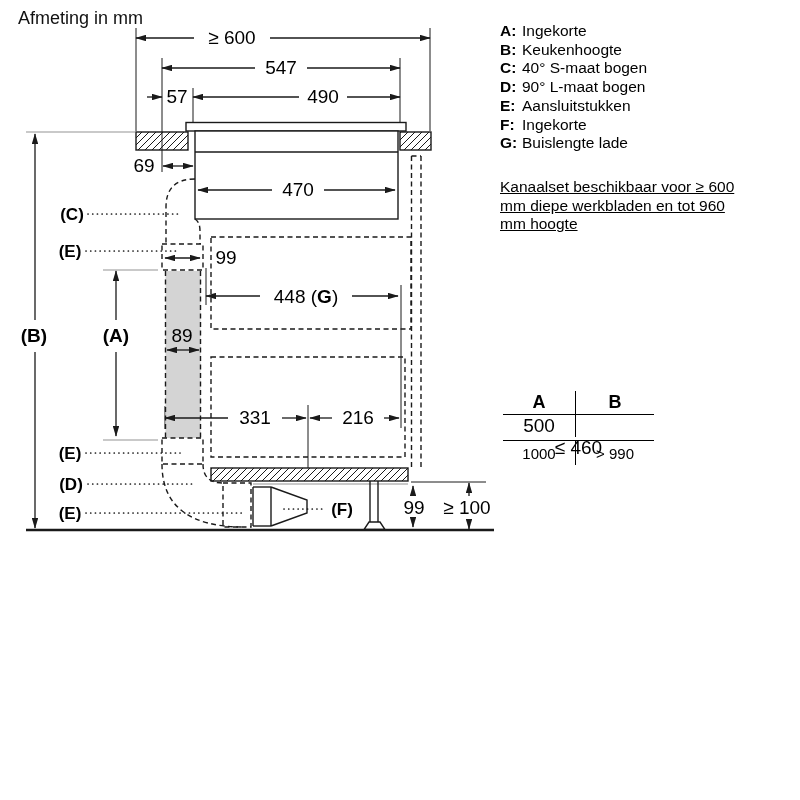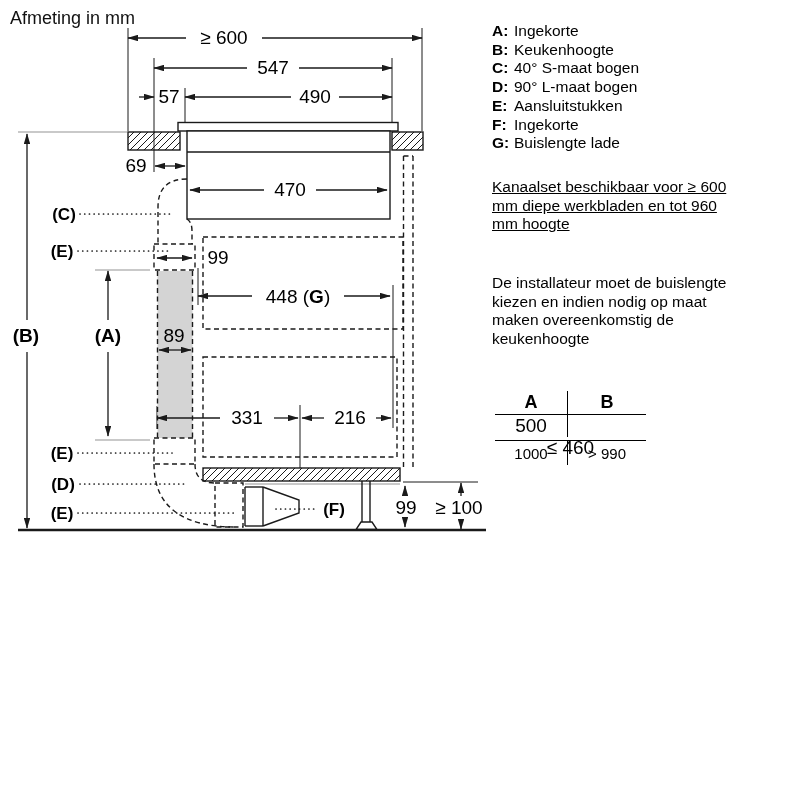--- a/index.html
+++ b/index.html
@@ -1,17 +1,17 @@
 <!DOCTYPE html>
 <html><head>
 <meta charset="utf-8">
 <style>
   html,body{margin:0;padding:0;background:#fff;}
   #page{position:relative;width:744px;height:800px;background:#fff;
-        font-family:"Liberation Sans", sans-serif;color:#000;overflow:hidden;}
+        font-family:"Liberation Sans", sans-serif;color:#000;overflow:hidden;margin-left:8px;}
   #title{position:absolute;left:10px;top:8px;font-size:18px;color:#111;}
   #diagram-svg{position:absolute;left:0;top:0;}
 
   
   #legend{position:absolute;left:492px;top:22px;font-size:15.5px;line-height:18.7px;}
   .lg-row{display:flex;}
   .lg-key{width:22px;font-weight:bold;flex:0 0 auto;}
   #note1{position:absolute;left:492px;top:178px;font-size:15.5px;line-height:18.7px;text-decoration:underline;}
   #note2{position:absolute;left:492px;top:274px;font-size:15.5px;line-height:18.7px;}
 
@@ -224,26 +224,20 @@
         <span class="lg-key">G:</span>
         <span>Buislengte lade</span>
       </div>
   </div>
 
   <div id="note1">
     <div>Kanaalset beschikbaar voor ≥ 600</div>
     <div>mm diepe werkbladen en tot 960</div>
     <div>mm hoogte</div>
   </div>
-  <div id="note2">
-    <div>De installateur moet de buislengte</div>
-    <div>kiezen en indien nodig op maat</div>
-    <div>maken overeenkomstig de</div>
-    <div>keukenhoogte</div>
-  </div>
 
   <div id="sizetable">
     <div class="t-row t-head">
       <div class="t-c1">A</div>
       <div class="t-c2">B</div>
     </div>
     <div class="t-row t-r1">
       <div class="t-c1">500</div>
       <div class="t-c2">≤ 460</div>
     </div>

